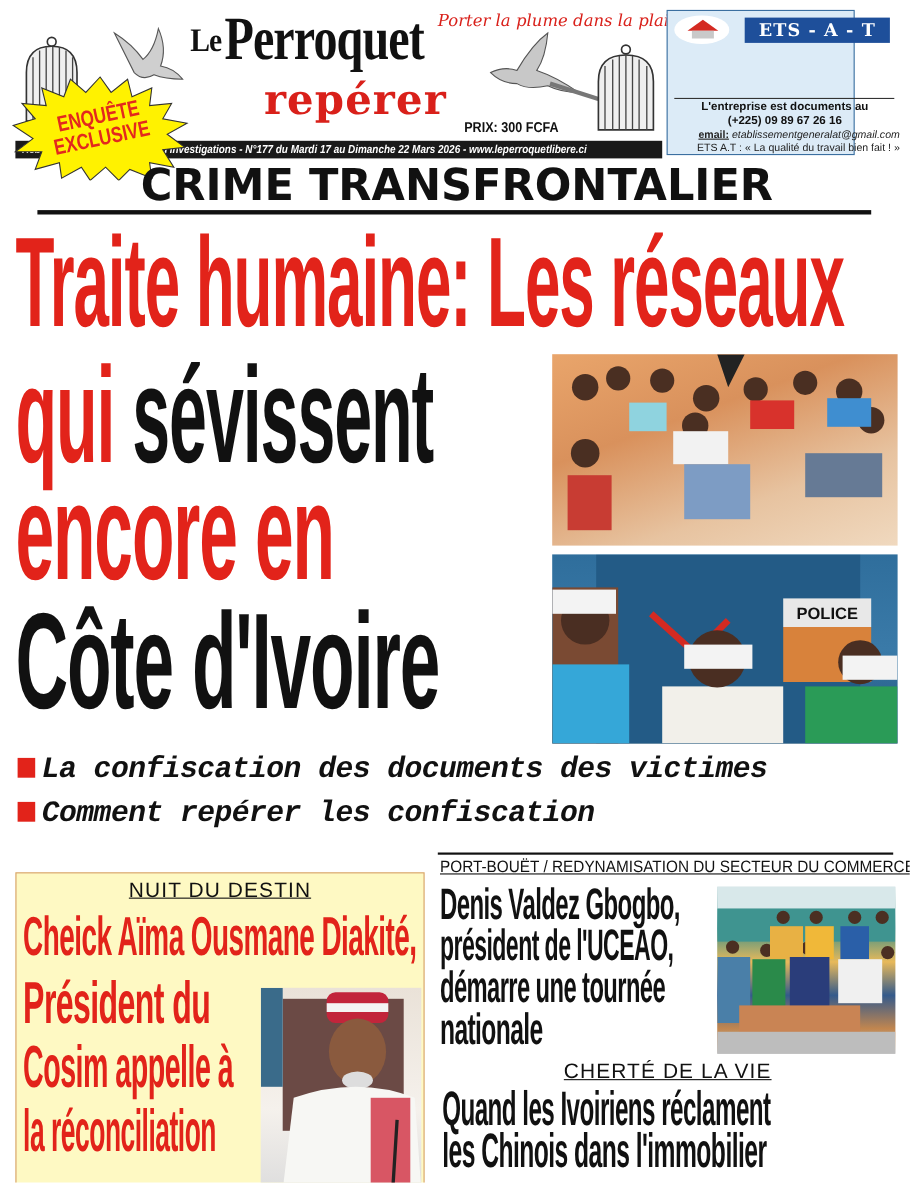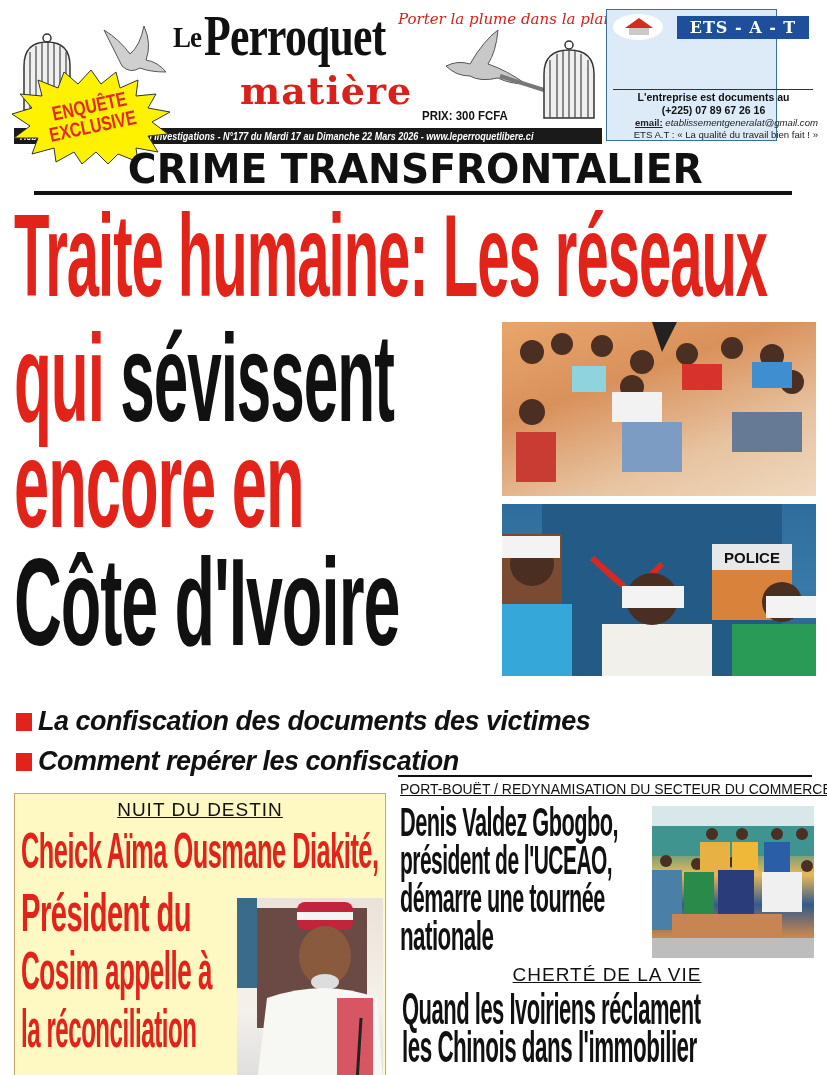--- a/index.html
+++ b/index.html
@@ -49,21 +49,21 @@
   .hl-2 { left: 14px; top: 316px; font-size: 124px; line-height: 124px; transform: scaleX(0.5); }
   .hl-3 { left: 14px; top: 422px; font-size: 124px; line-height: 124px; color: #e2231a; transform: scaleX(0.51); }
   .hl-4 { left: 14px; top: 540px; font-size: 124px; line-height: 124px; color: #111; transform: scaleX(0.535); }
   .red { color: #e2231a; }
   .blk { color: #111; }
 
   .photo { position: absolute; overflow: hidden; }
   .photo-1 { left: 502px; top: 322px; width: 314px; height: 174px; background: linear-gradient(160deg, #e9a56b 0%, #d9915c 35%, #e7c3a0 70%, #f0d9bf 100%); }
   .photo-2 { left: 502px; top: 504px; width: 314px; height: 172px; background: linear-gradient(180deg, #2f6e9c 0%, #3a7aa8 50%, #1d4f76 100%); }
 
-  .bullet { left: 16px; font-family: Liberation Sans, sans-serif; font-weight: bold; font-style: italic; color: #111; white-space: nowrap; margin-top: 21px; }
+  .bullet { left: 16px; font-family: Liberation Mono, monospace; font-weight: bold; font-style: italic; color: #111; white-space: nowrap; }
   .bullet .sq { display: inline-block; width: 16px; height: 18px; background: #e2231a; margin-right: 6px; vertical-align: -1px; }
   .bullet-1 { top: 685px; font-size: 27px; letter-spacing: -0.5px; }
   .bullet-2 { top: 725px; font-size: 27px; letter-spacing: -0.5px; }
 
   
   .box-left { left: 14px; top: 773px; width: 372px; height: 292px; background: #fef9c3; border: 1.5px solid #d6a06b; margin-top: 20px; }
   .box-kicker { position: absolute; left: 0; top: 4px; width: 100%; text-align: center; font-size: 19px; line-height: 24px; text-decoration: underline; color: #111; letter-spacing: 1px; }
   .box-hl { position: absolute; font-family: "Liberation Sans", sans-serif; font-weight: bold; color: #e2231a; white-space: nowrap; transform-origin: left top; letter-spacing: -1px; }
   .box-photo { position: absolute; left: 222px; top: 104px; width: 146px; height: 184px; background: linear-gradient(180deg, #eae2d8 0%, #f5f1ec 60%, #ddd 100%); overflow: hidden; }
 
@@ -93,21 +93,21 @@
   </svg>
 </div>
 <div class="dove" style="left:100px; top:20px;">
   <svg width="70" height="60" viewBox="0 0 70 60">
     <path d="M4 10 Q20 20 30 34 Q40 26 44 6 Q52 24 46 40 Q58 42 66 52 Q50 52 40 48 Q30 54 22 46 Q14 30 4 10 Z" fill="#cfcfcf" stroke="#555" stroke-width="1"></path>
   </svg>
 </div>
 
 <div class="abs title-le">Le</div>
 <div class="abs title-perroquet">Perroquet</div>
-<div class="abs title-libere">matière</div>
+<div class="abs title-libere">repérer</div>
 <div class="abs slogan">Porter la plume dans la plaie</div>
 
 <div class="dove" style="left:440px; top:26px;">
   <svg width="110" height="70" viewBox="0 0 110 70">
     <path d="M6 40 Q18 34 30 38 Q44 14 58 4 Q56 26 48 38 Q66 44 86 58 Q70 58 58 52 Q40 56 30 50 Q16 50 6 40 Z" fill="#c8c8c8" stroke="#555" stroke-width="1"></path>
     <path d="M60 50 L104 64" stroke="#777" stroke-width="4"></path>
   </svg>
 </div>
 <div class="cage" style="left:538px; top:38px;">
   <svg width="62" height="82" viewBox="0 0 62 82">
@@ -143,21 +143,21 @@
 
 <div class="abs ad">
   <div class="ad-logo">
     <div class="roof"></div>
       <div class="base"></div>
   </div>
   <div class="ad-brand">ETS - A - T</div>
   <div class="ad-rule"></div>
   <div class="ad-contact">
     <div>L'entreprise est documents au</div>
-    <div>(+225) 07 89 67 26 16</div>
+    <div>(+225) 09 89 67 26 16</div>
   </div>
   <div class="ad-email">
     <b>email:</b>
     <span>etablissementgeneralat@gmail.com</span>
   </div>
   <div class="ad-motto">ETS A.T : « La qualité du travail bien fait ! »</div>
 </div>
 
 <div class="abs kicker"><span>CRIME TRANSFRONTALIER</span></div>
 <div class="abs kicker-rule"></div>

